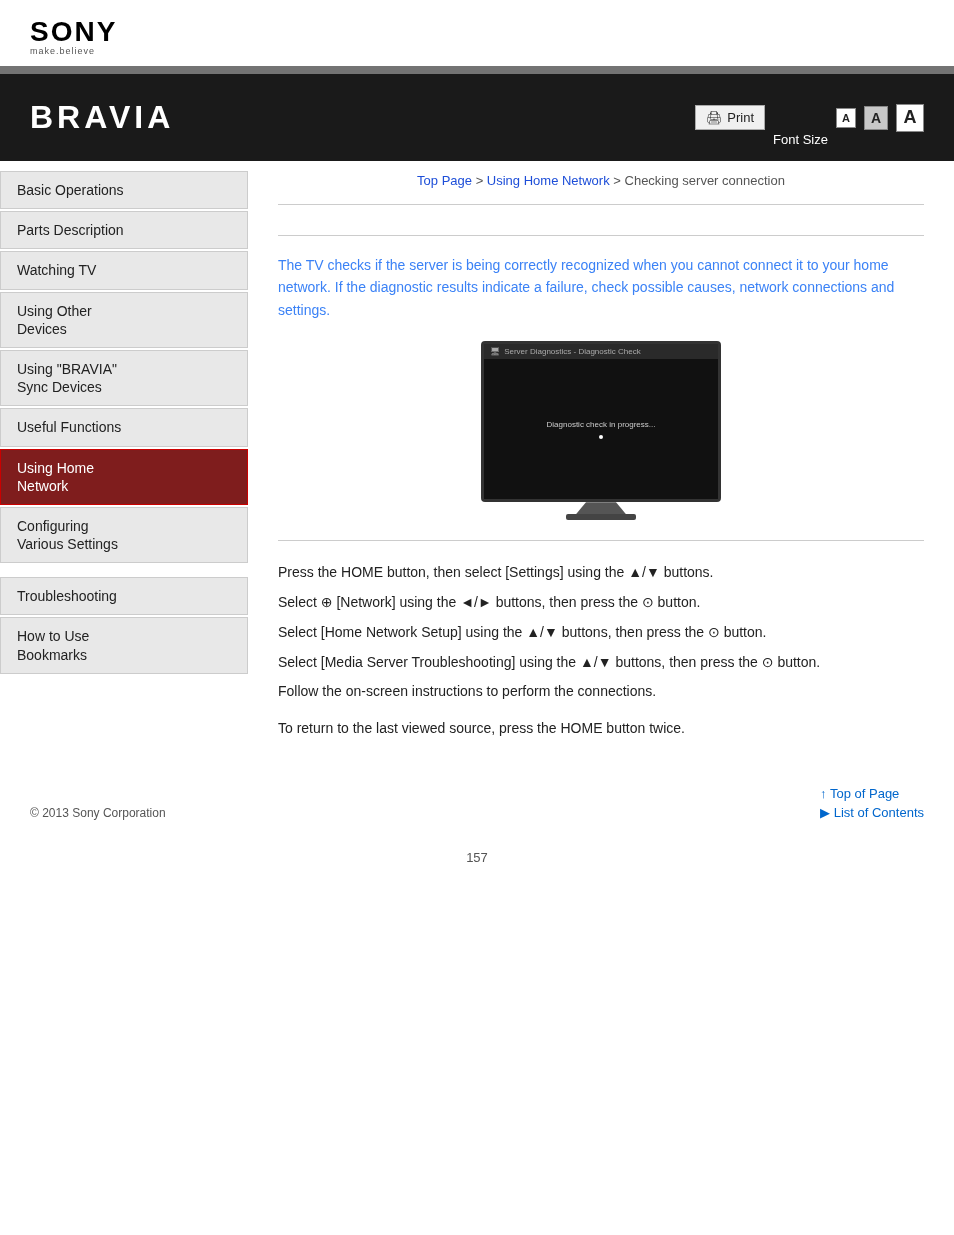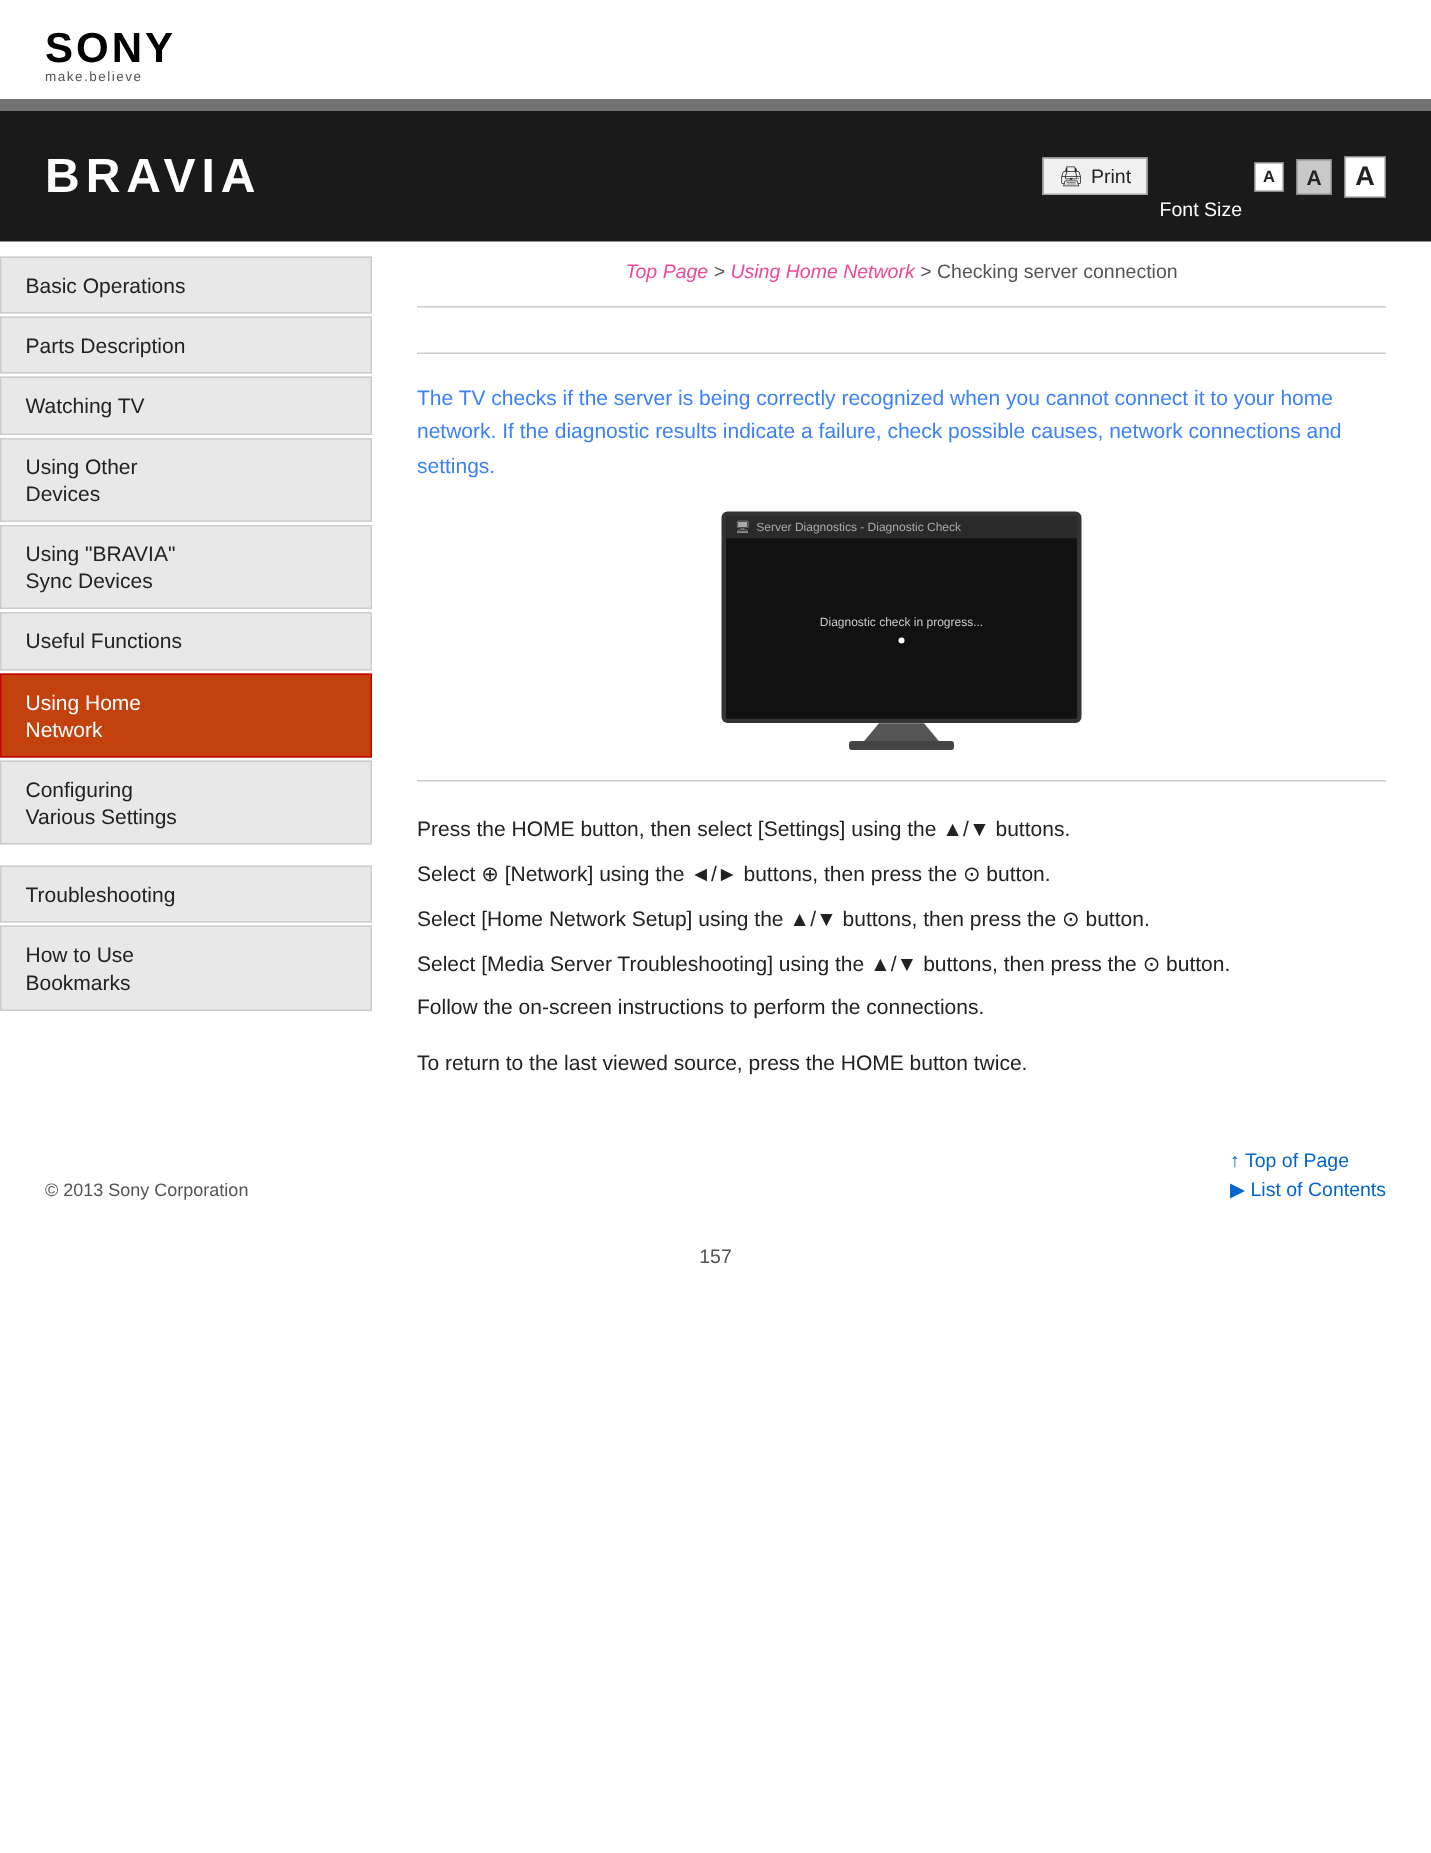--- a/index.html
+++ b/index.html
@@ -106,21 +106,21 @@
       font-size: 14px;
       color: #222;
       background: #e8e8e8;
       border: 1px solid #ccc;
       margin-bottom: 2px;
       cursor: pointer;
       text-decoration: none;
       line-height: 1.3;
     }
     .sidebar-item.active {
-      background: #c2410c;
+      background: #7f1d1d;
       color: #fff;
       border-color: #c00;
     }
     .sidebar-divider {
       height: 12px;
     }
 
     
     .content {
       flex: 1;
@@ -128,23 +128,22 @@
     }
 
     
     .breadcrumb {
       padding: 12px 0 8px 0;
       font-size: 13px;
       color: #333;
       text-align: center;
     }
     .breadcrumb a {
-      color: #ec4899;
+      color: #1d4ed8;
       text-decoration: none;
-      font-style: italic;
     }
     .breadcrumb span { color: #555; }
 
     .divider-line {
       border: none;
       border-top: 1px solid #ccc;
       margin: 8px 0;
     }
 
     .content-body {
@@ -175,21 +174,21 @@
       background: #2a2a2a;
       padding: 3px 6px;
       font-size: 8px;
       color: #aaa;
       display: flex;
       align-items: center;
       gap: 4px;
     }
     .tv-screen-content {
       background: #111;
-      height: 120px;
+      height: 140px;
       display: flex;
       align-items: center;
       justify-content: center;
       flex-direction: column;
       color: #ccc;
       font-size: 9px;
     }
     .tv-screen-text {
       color: #ccc;
       font-size: 8px;

